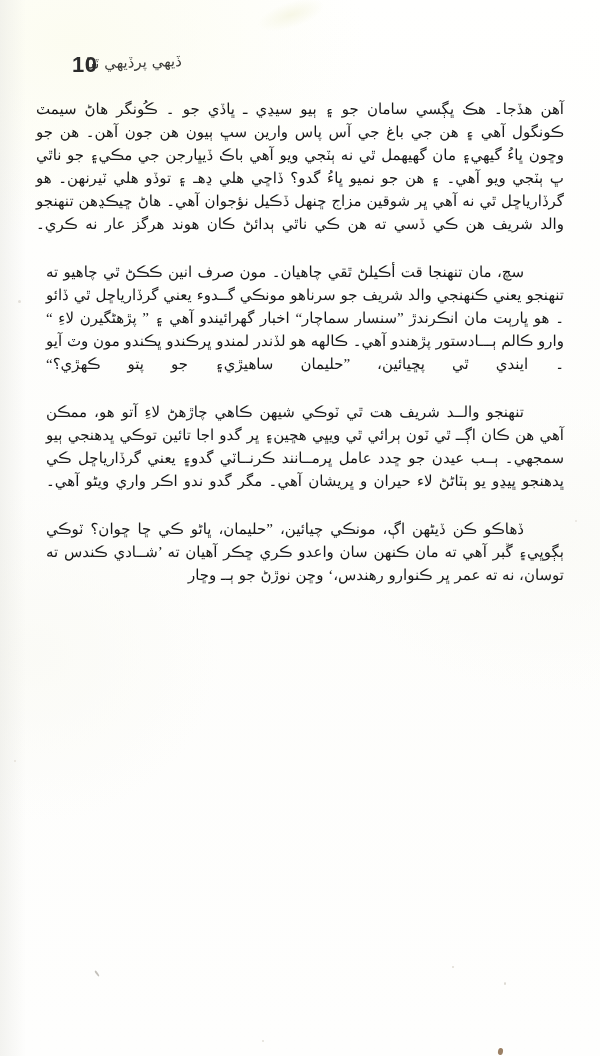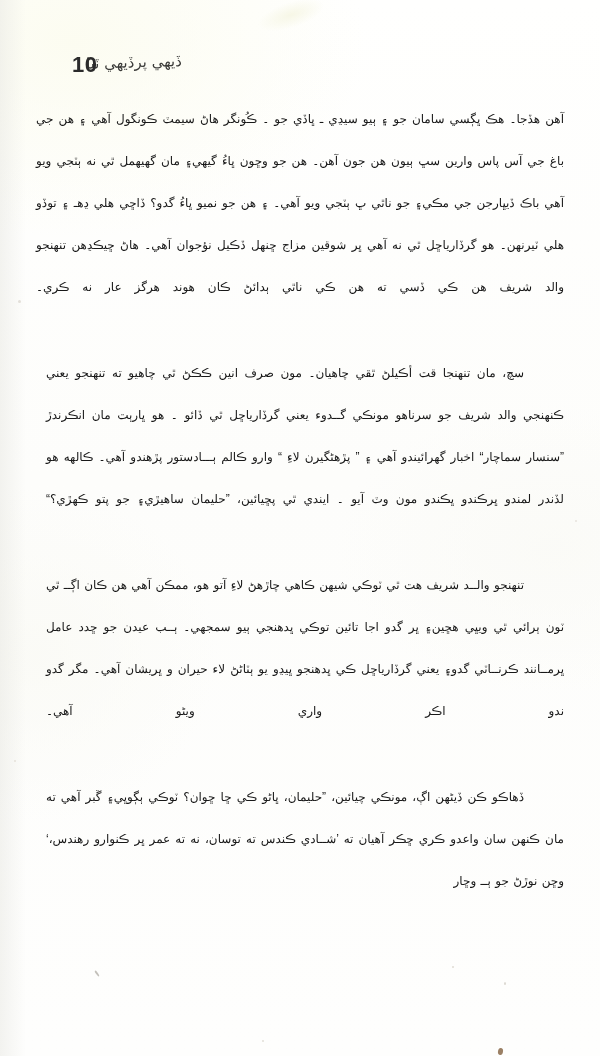--- a/index.html
+++ b/index.html
@@ -71,28 +71,28 @@
     position: absolute;
     top: 98px;
     right: 36px;
     left: 36px;
     direction: rtl;
     text-align: justify;
   }
 
   .para {
     margin: 0 0 2px 0;
-    font-size: 12px;
-    line-height: 42px;
+    font-size: 15px;
+    line-height: 23px;
     color: #181818;
     text-align: justify;
     text-justify: inter-word;
     word-spacing: 1px;
     letter-spacing: 0px;
-    font-family: Liberation Sans, sans-serif;
+    font-family: Liberation Serif, serif;
   }
 
   .para.indented {
     text-indent: 40px;
     margin-left: 10px;
   }
 
   
   .para::after {
     content: "";

